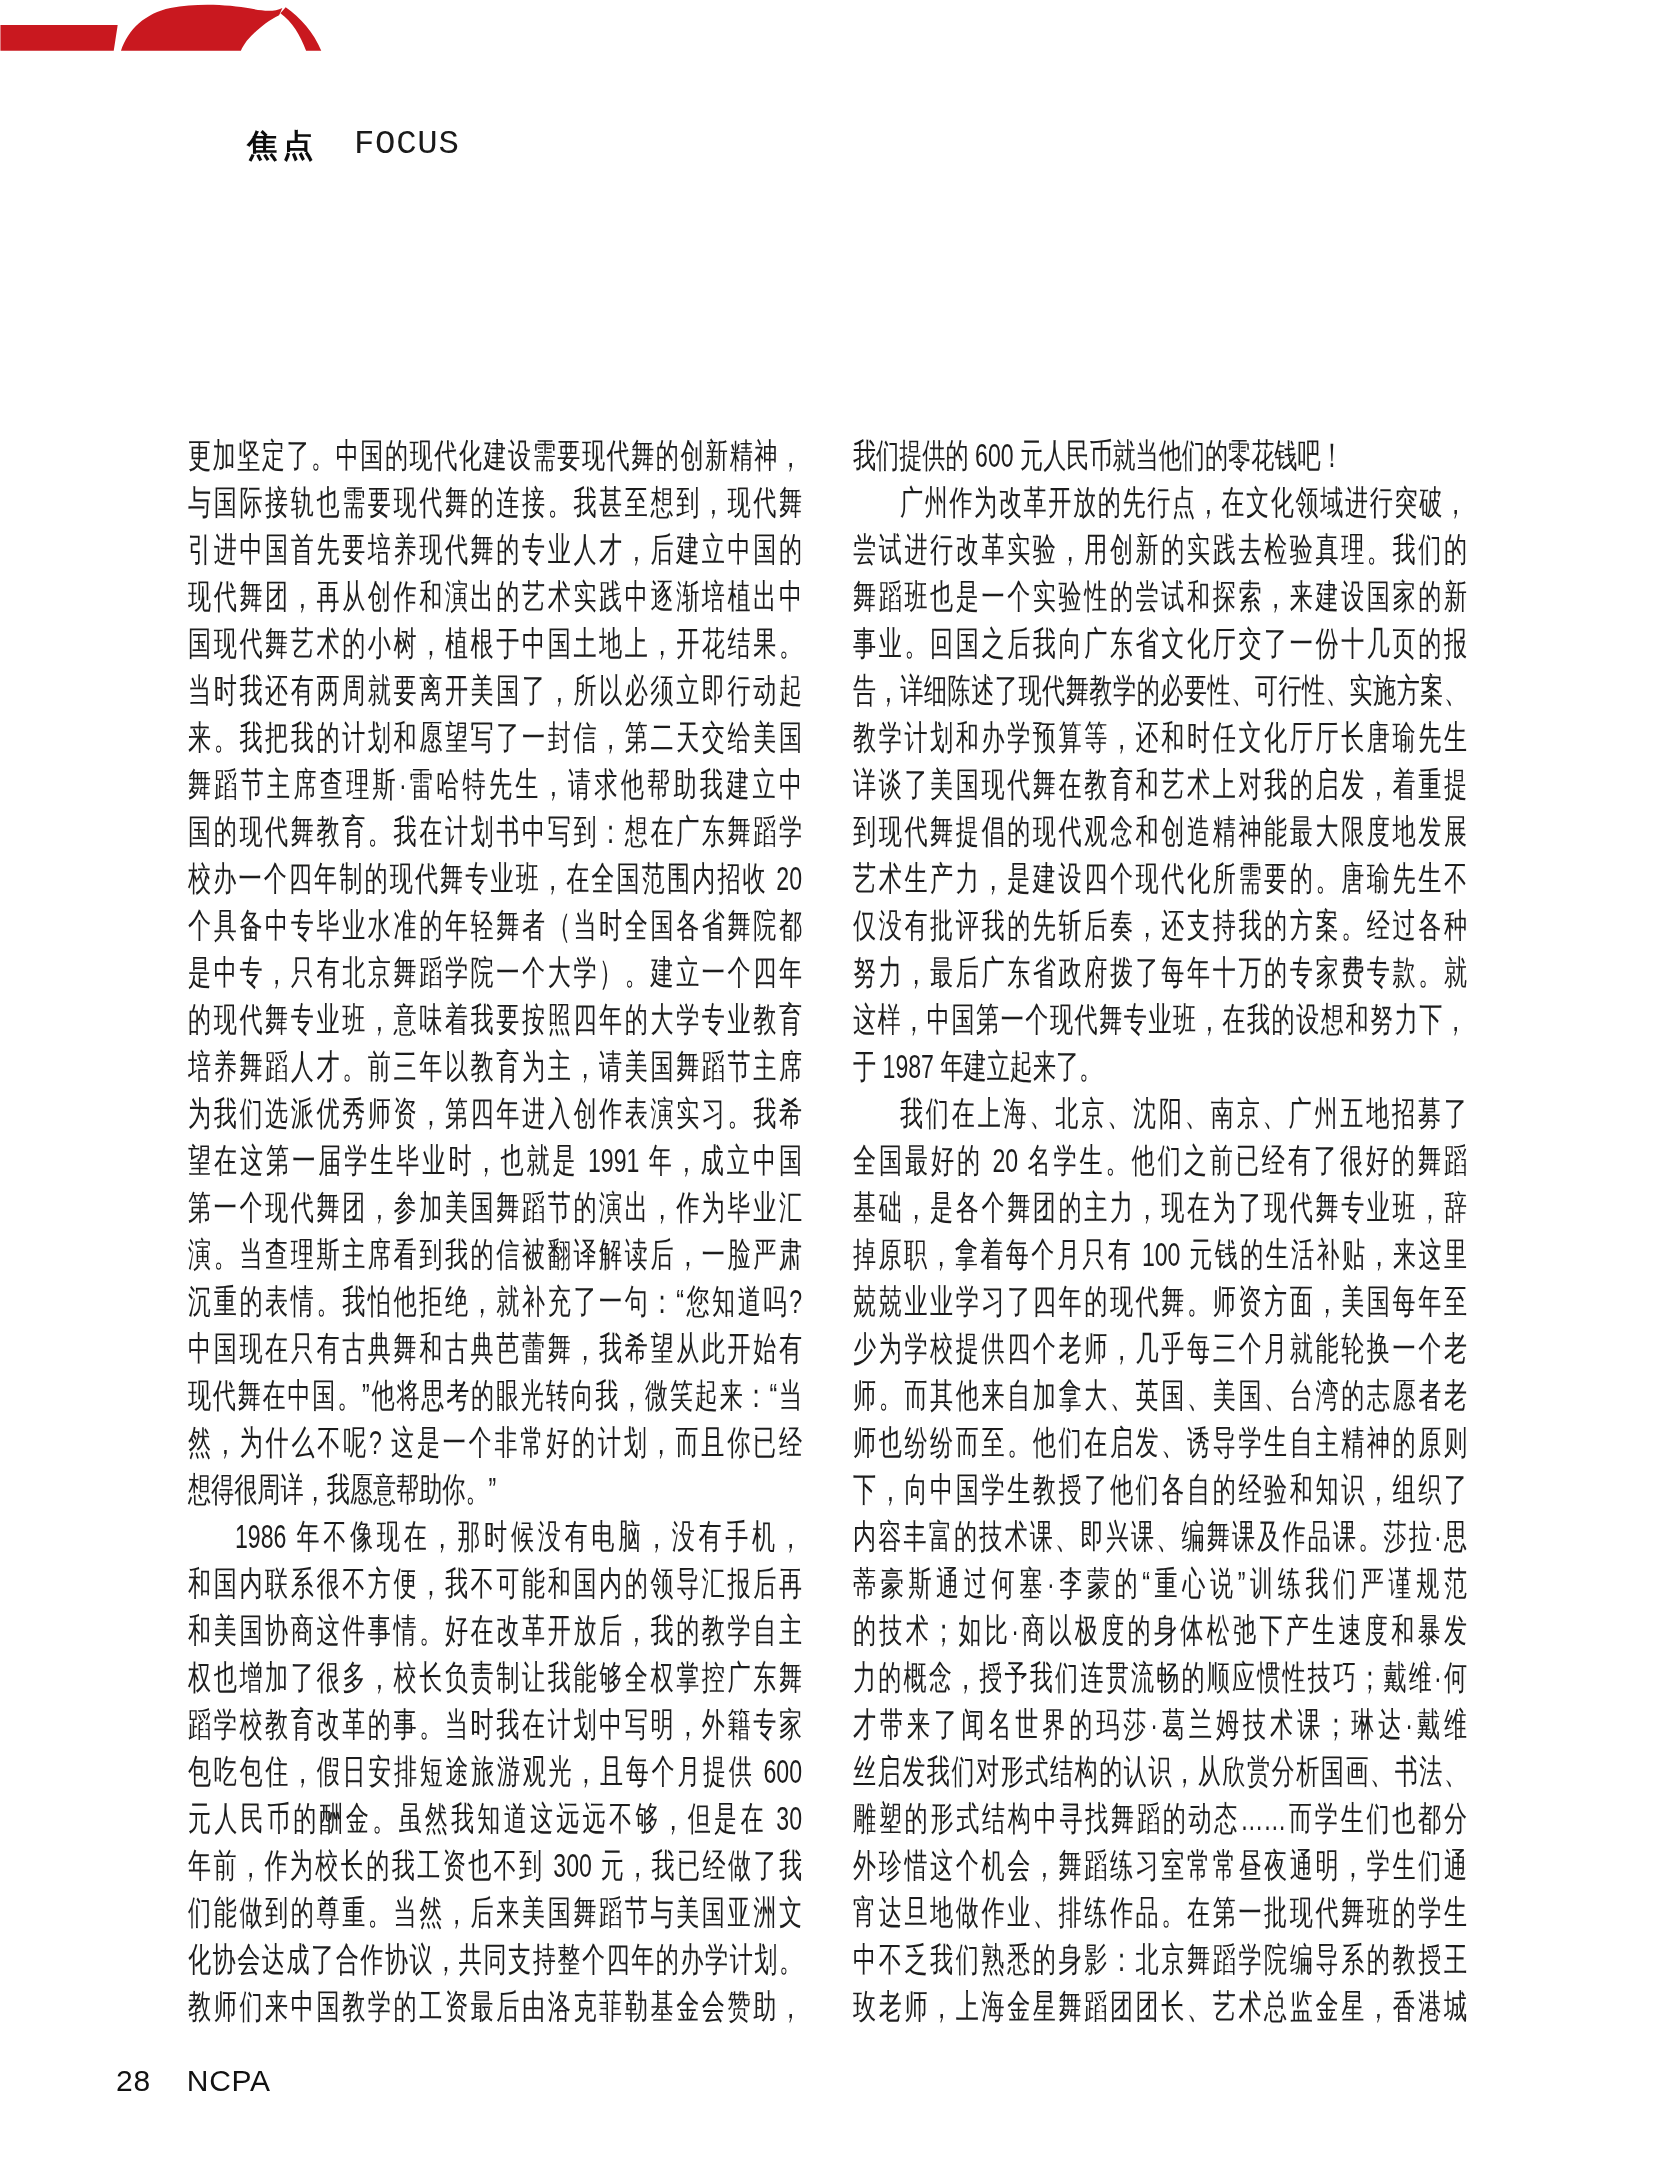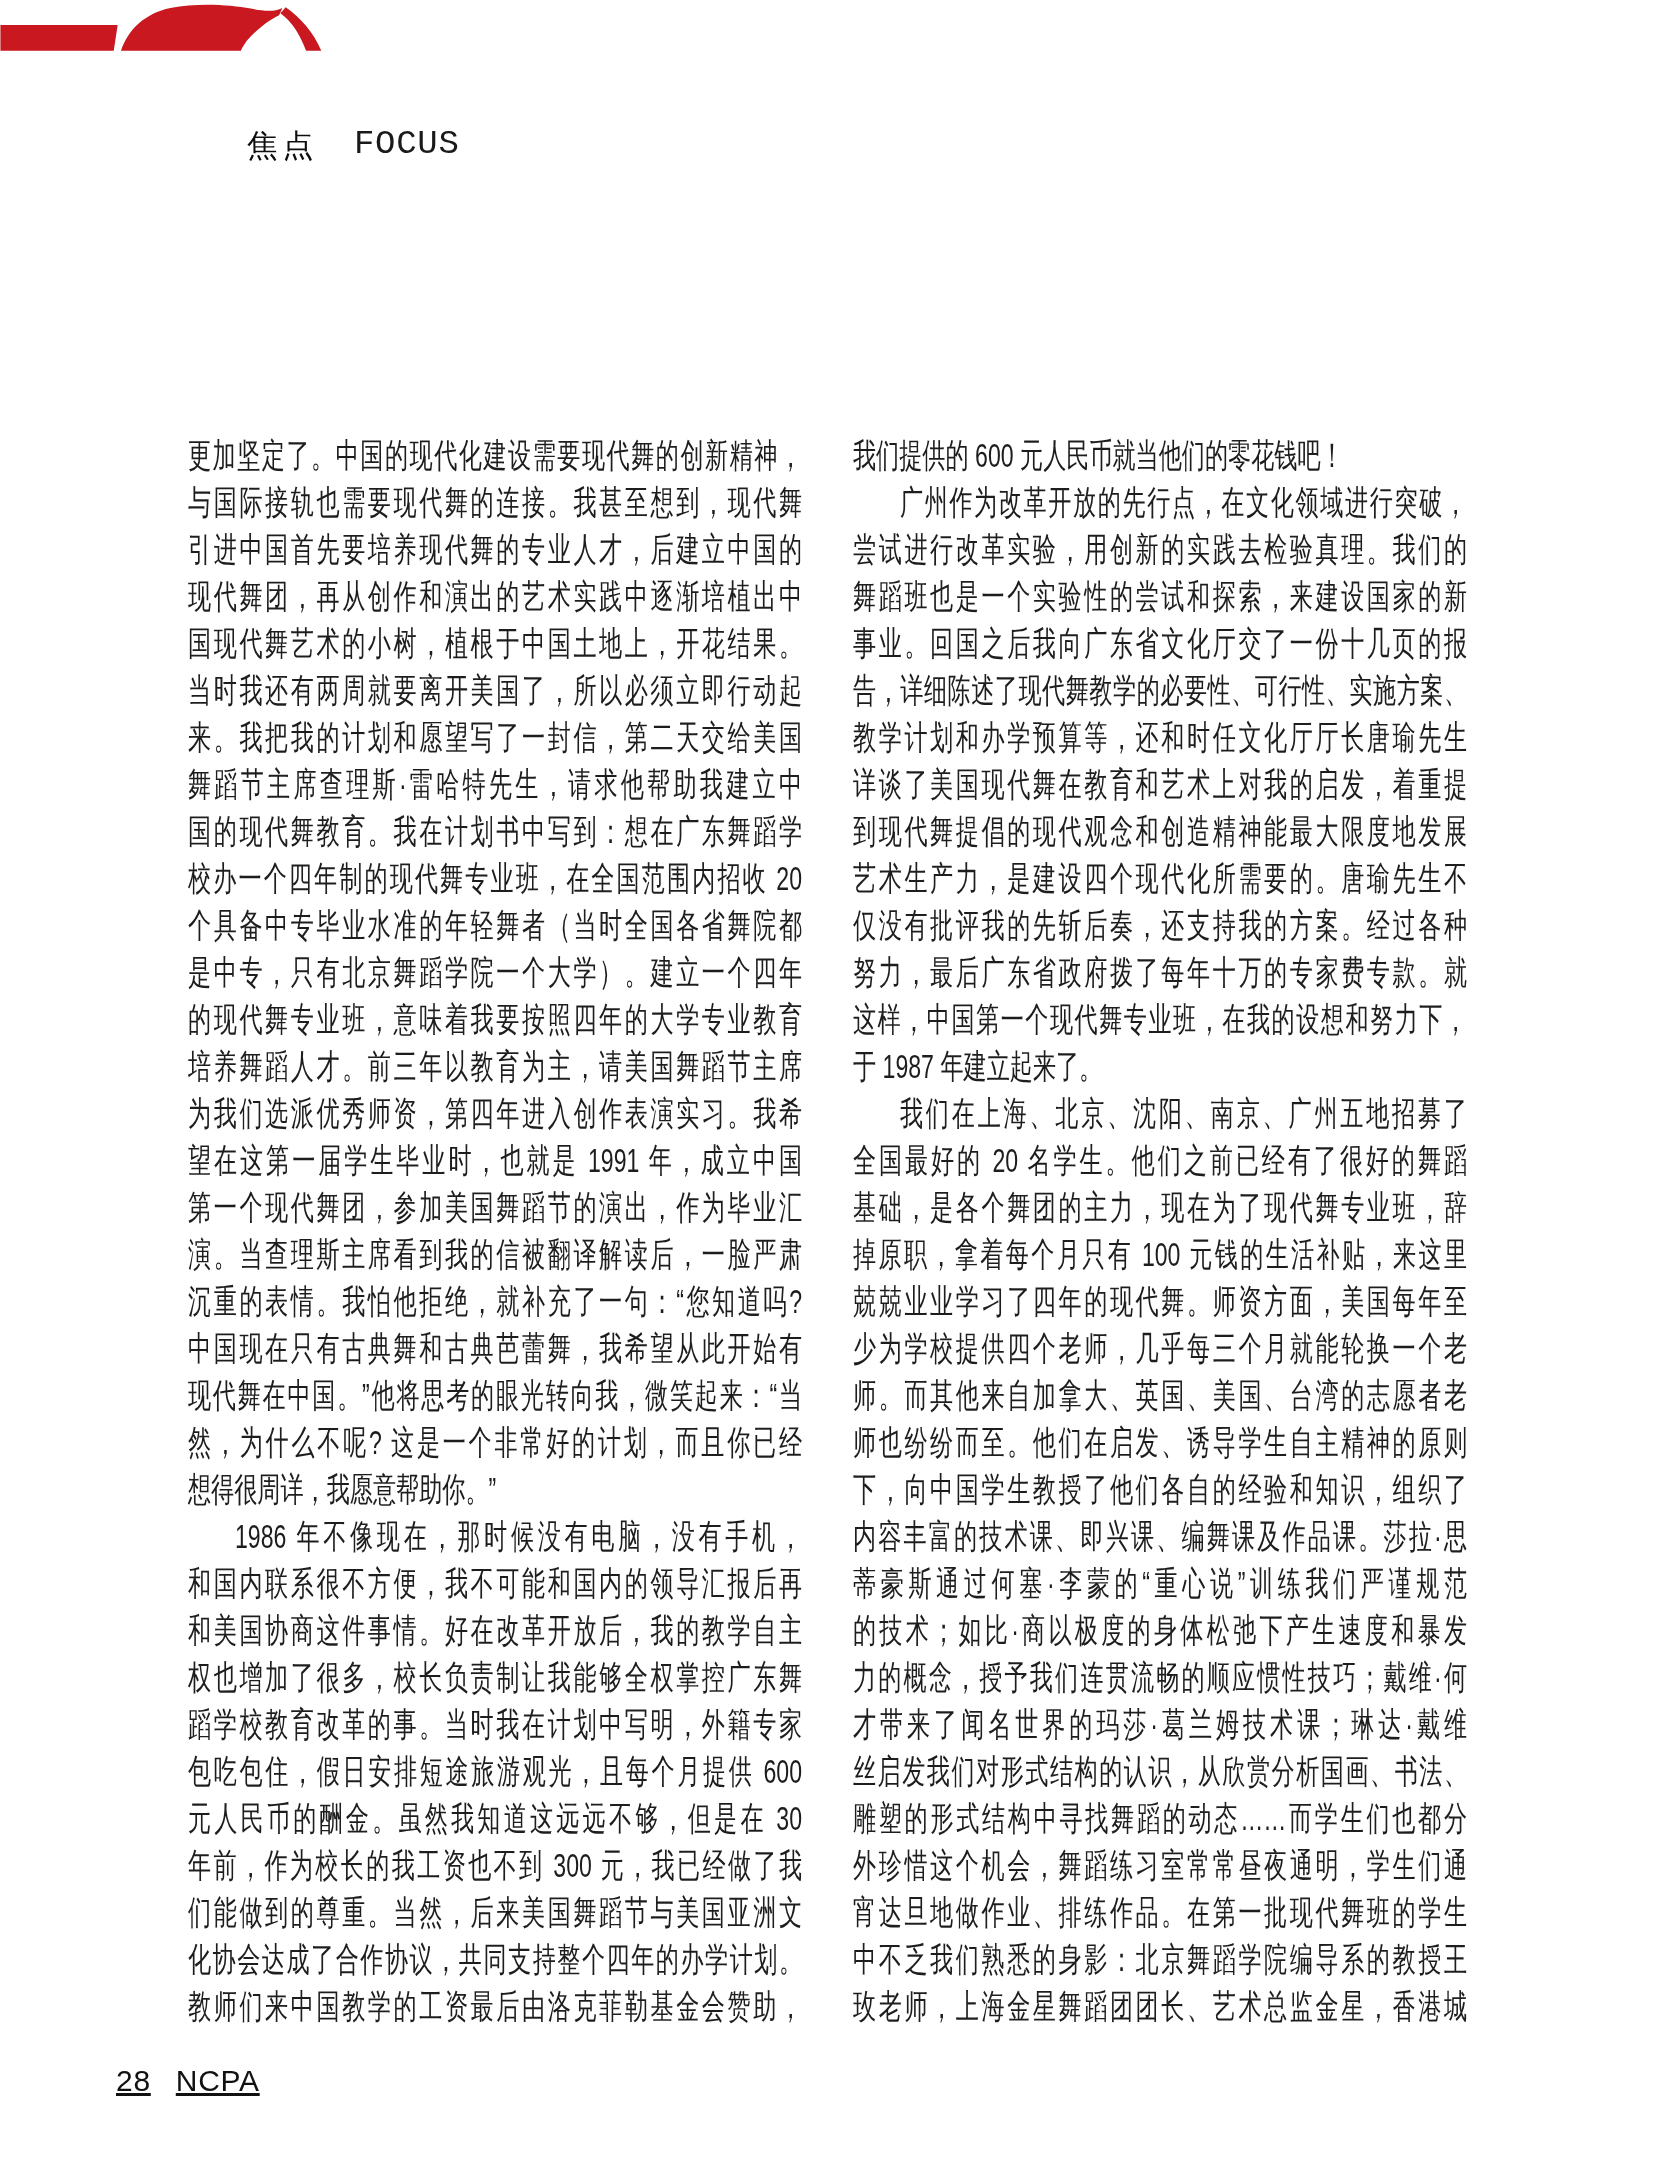--- a/index.html
+++ b/index.html
@@ -17,21 +17,21 @@
     position:absolute;
     left:0; top:160;
     width:462px; height:56px;
     display:block;
   }
   .section-title-zh{
     position:absolute;
     left:247px; top:130px;
     font-size:31px;
     line-height:31px;
-    font-weight:400;
+    font-weight:700;
     letter-spacing:4.6px;
     color:#0d0d0d;
     font-family:"Liberation Sans", sans-serif;
     white-space:nowrap;
   }
   .section-title-en{
     position:absolute;
     left:354px; top:127px;
     font-size:34px;
     line-height:34px;
@@ -63,27 +63,26 @@
     font-weight:400;
   }
   .line.end{ text-align-last:left; white-space:normal; }
   .line.indent{ text-indent:69px; }
   
   .footer{
     position:absolute;
     left:116px; top:2066px;
     display:flex;
     align-items:baseline;
-    gap:25px;
+    gap:36px;
     font-size:30px;
     line-height:30px;
     color:#111111;
     letter-spacing:0.7px;
     font-family:"Liberation Sans", sans-serif;
-    text-decoration:underline;
   }
 </style>
 </head>
 <body>
 
 <div class="page">
 
   <div>
     <svg class="banner-svg" viewBox="0 0 700 85" xmlns="http://www.w3.org/2000/svg" aria-hidden="true">
 

